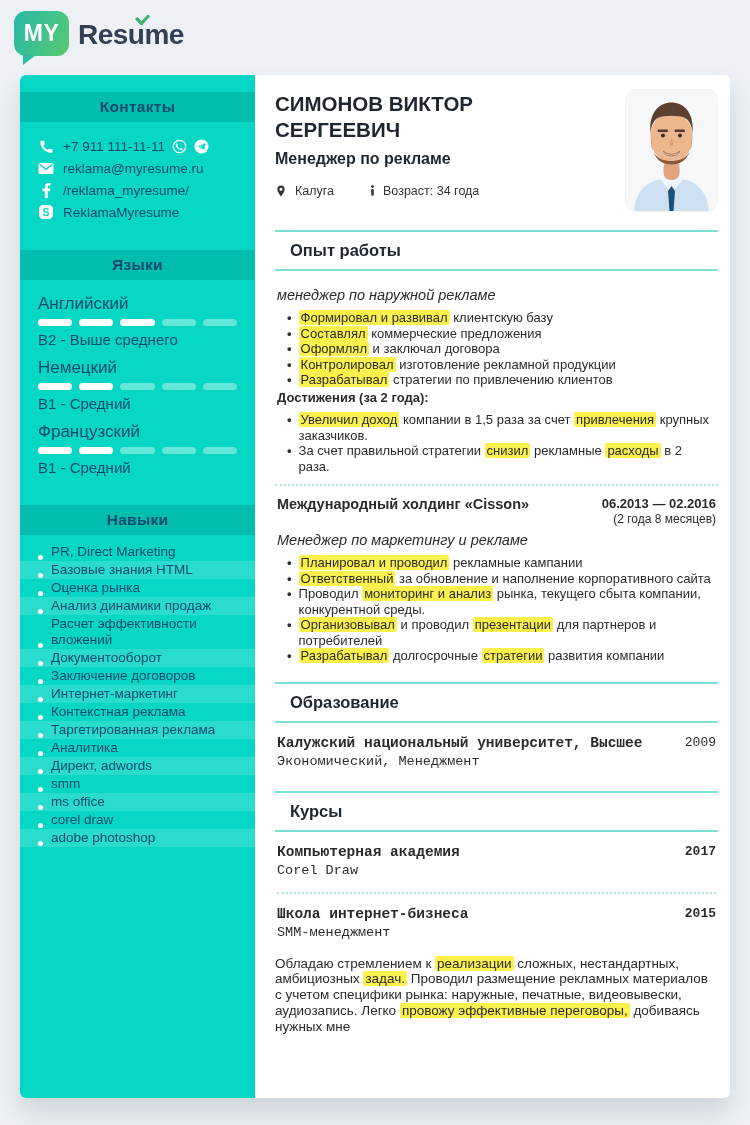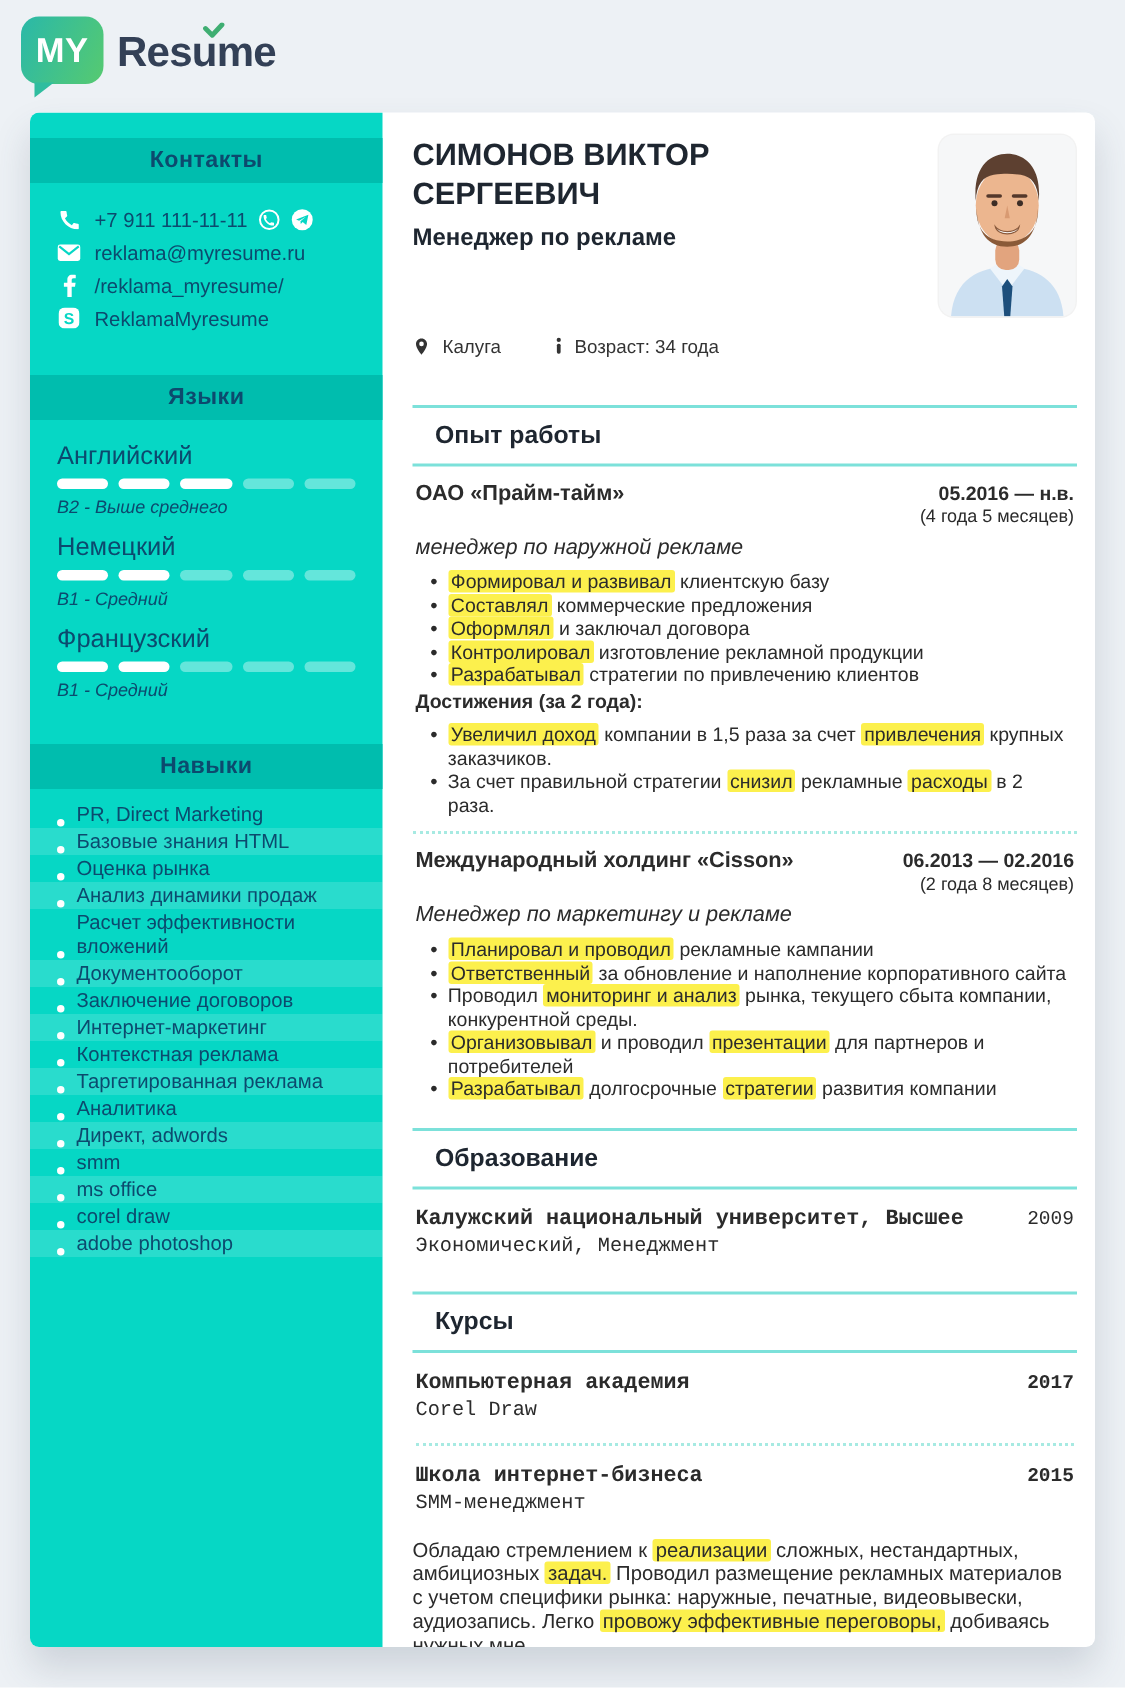--- a/index.html
+++ b/index.html
@@ -45,32 +45,32 @@
   .contacts { padding:13px 12px 10px 18px; }
   .contact-row { display:flex; align-items:center; gap:9px; height:22px; font-size:13.5px; }
   .contact-icon { width:16px; display:flex; justify-content:center; align-items:center; }
   .contact-icon.extra { width:15px; margin-left:-2px; }
   .langs { padding:14px 18px 2px 18px; }
   .lang-item { margin-bottom:10px; }
   .lang-name { font-size:17px; font-weight:400; margin-bottom:5px; }
   .lang-bars { display:flex; gap:7px; }
   .lang-bar { flex:1; height:7px; border-radius:4px; background:rgba(255,255,255,.38); }
   .lang-bar.filled { background:#fff; }
-  .lang-level { font-size:12px; margin-top:5px;font-style:italic; }
+  .lang-level { font-size:15px; margin-top:5px; }
   .skills { padding:8px 0 10px 0; }
   .skill-item { display:flex; align-items:flex-end; gap:8px; padding:1px 12px 1px 18px; font-size:13.5px; line-height:16px; }
   .skill-item:nth-child(even) { background:rgba(255,255,255,.14); }
   .skill-dot { width:5px; height:5px; border-radius:50%; background:#fff; margin-top:5px; flex-shrink:0; }
 
   
   .main { flex:1; position:relative; padding:16px 12px 0 20px; }
   .person-name { font-size:20.5px; font-weight:800; line-height:26px; color:#1e2630; max-width:300px; }
   .person-title { font-size:16px; font-weight:800; margin-top:7px; color:#1e2630; }
   .meta { display:flex; gap:36px; margin-top:16px; font-size:12.5px; color:#333; align-items:center; }
-  .meta-item { display:flex; gap:8px; align-items:flex-start;margin-top:40px; }
+  .meta-item { display:flex; gap:8px; align-items:flex-start; }
   .photo {
     position:absolute; top:15px; right:13px; width:91px; height:121px;
     border-radius:10px; overflow:hidden; background:#f6f7f8;
     box-shadow:0 0 0 1px rgba(0,0,0,.05);
   }
   .section-header {
     margin-top:18px; border-top:2px solid #7ce1da; border-bottom:2px solid #7ce1da;
     padding:9px 0 9px 15px; font-size:16.5px; font-weight:800; color:#1e2630;
   }
   .section-header.first { margin-top:32px; }
@@ -312,27 +312,20 @@
           <rect x="31.5" y="39.5" width="10.5" height="2.4" rx="1.2" fill="#54382b"></rect>
           <rect x="48.5" y="39.5" width="10.5" height="2.4" rx="1.2" fill="#54382b"></rect>
           <path d="M45.5 47 L43.8 55.5 L47.2 55.5 Z" fill="#d89a72"></path>
           <path d="M37.5 61 C41 65.5 50 65.5 53.5 61 C52.5 67.5 38.5 67.5 37.5 61 Z" fill="#fff" stroke="#8a5a3c" stroke-width=".8"></path>
         </svg>
       </div>
 
       <div class="section-header first">Опыт работы</div>
       <div>
           <div class="job">
-            <div class="job-head">
-              <div class="job-company">ОАО «Прайм-тайм»</div>
-              <div class="job-dates">
-                <div class="d1">05.2016 — н.в.</div>
-                <div class="d2">(4 года 5 месяцев)</div>
-              </div>
-            </div>
             <div class="job-pos">менеджер по наружной рекламе</div>
             <div class="bullets">
               <div class="bullet">
                 <span class="bullet-dot">•</span>
                 <span class="bullet-text"><span class="hl">Формировал и развивал</span><span> клиентскую базу</span></span>
               </div>
               <div class="bullet">
                 <span class="bullet-dot">•</span>
                 <span class="bullet-text"><span class="hl">Составлял</span><span> коммерческие предложения</span></span>
               </div>

